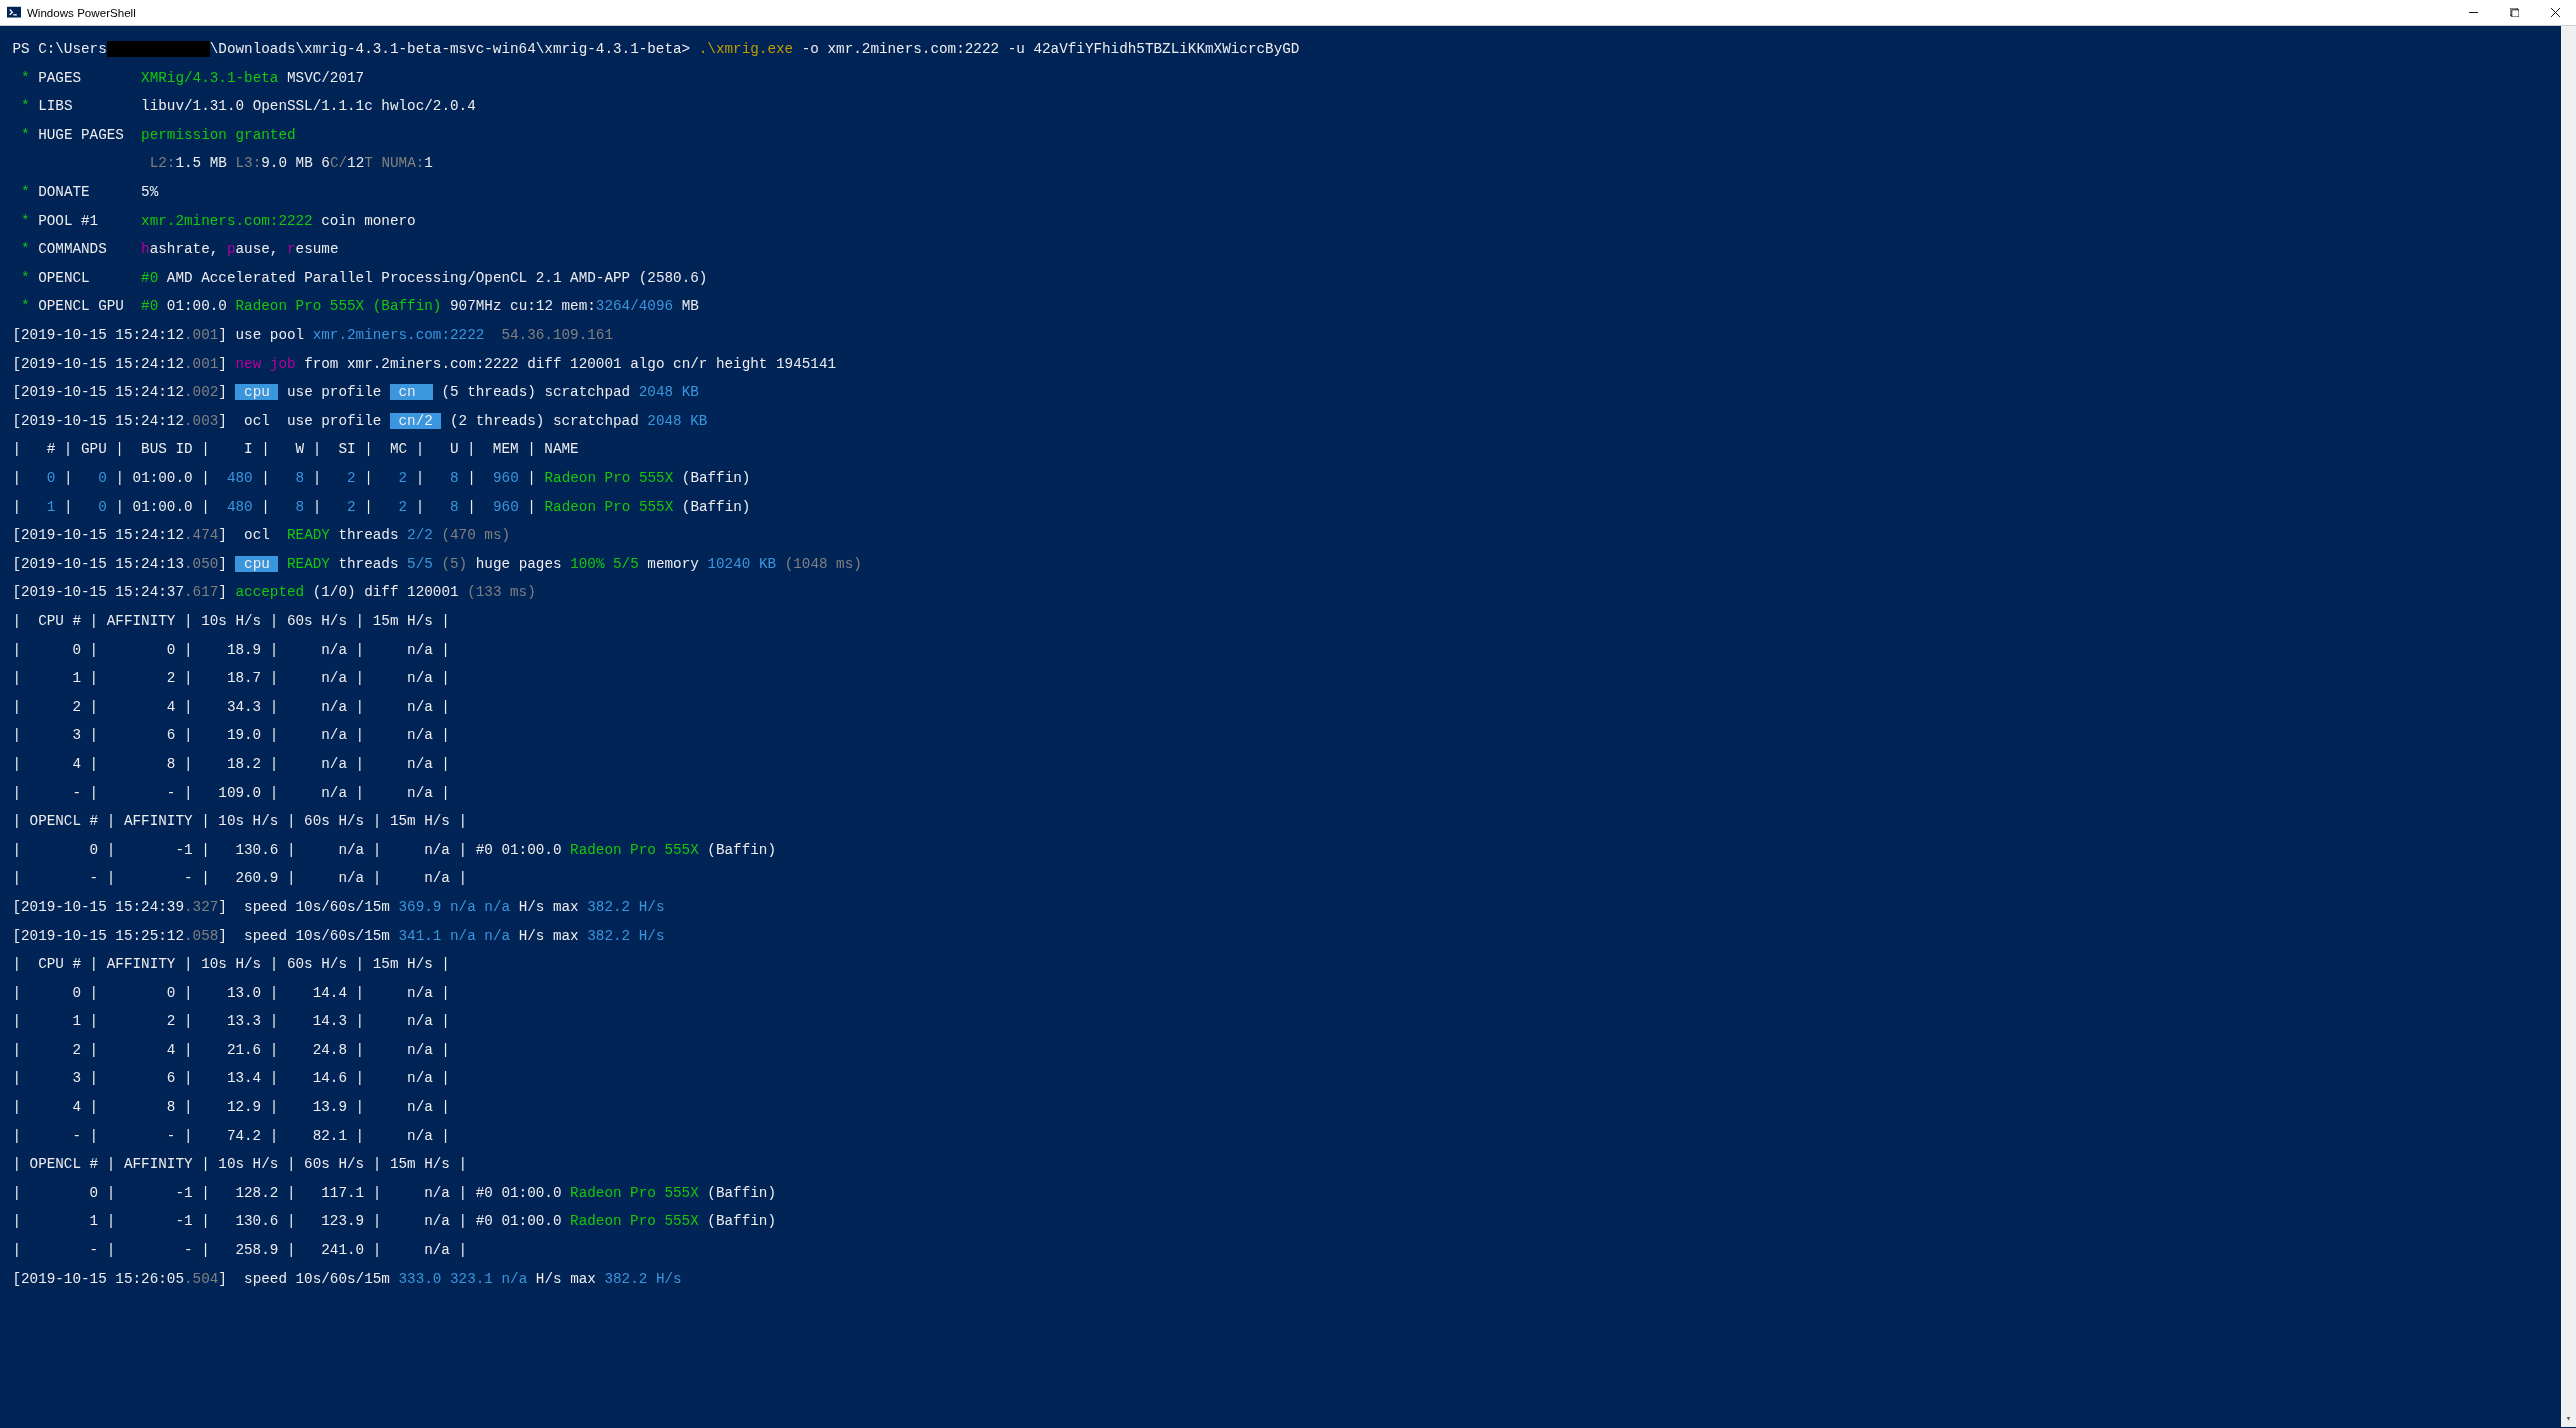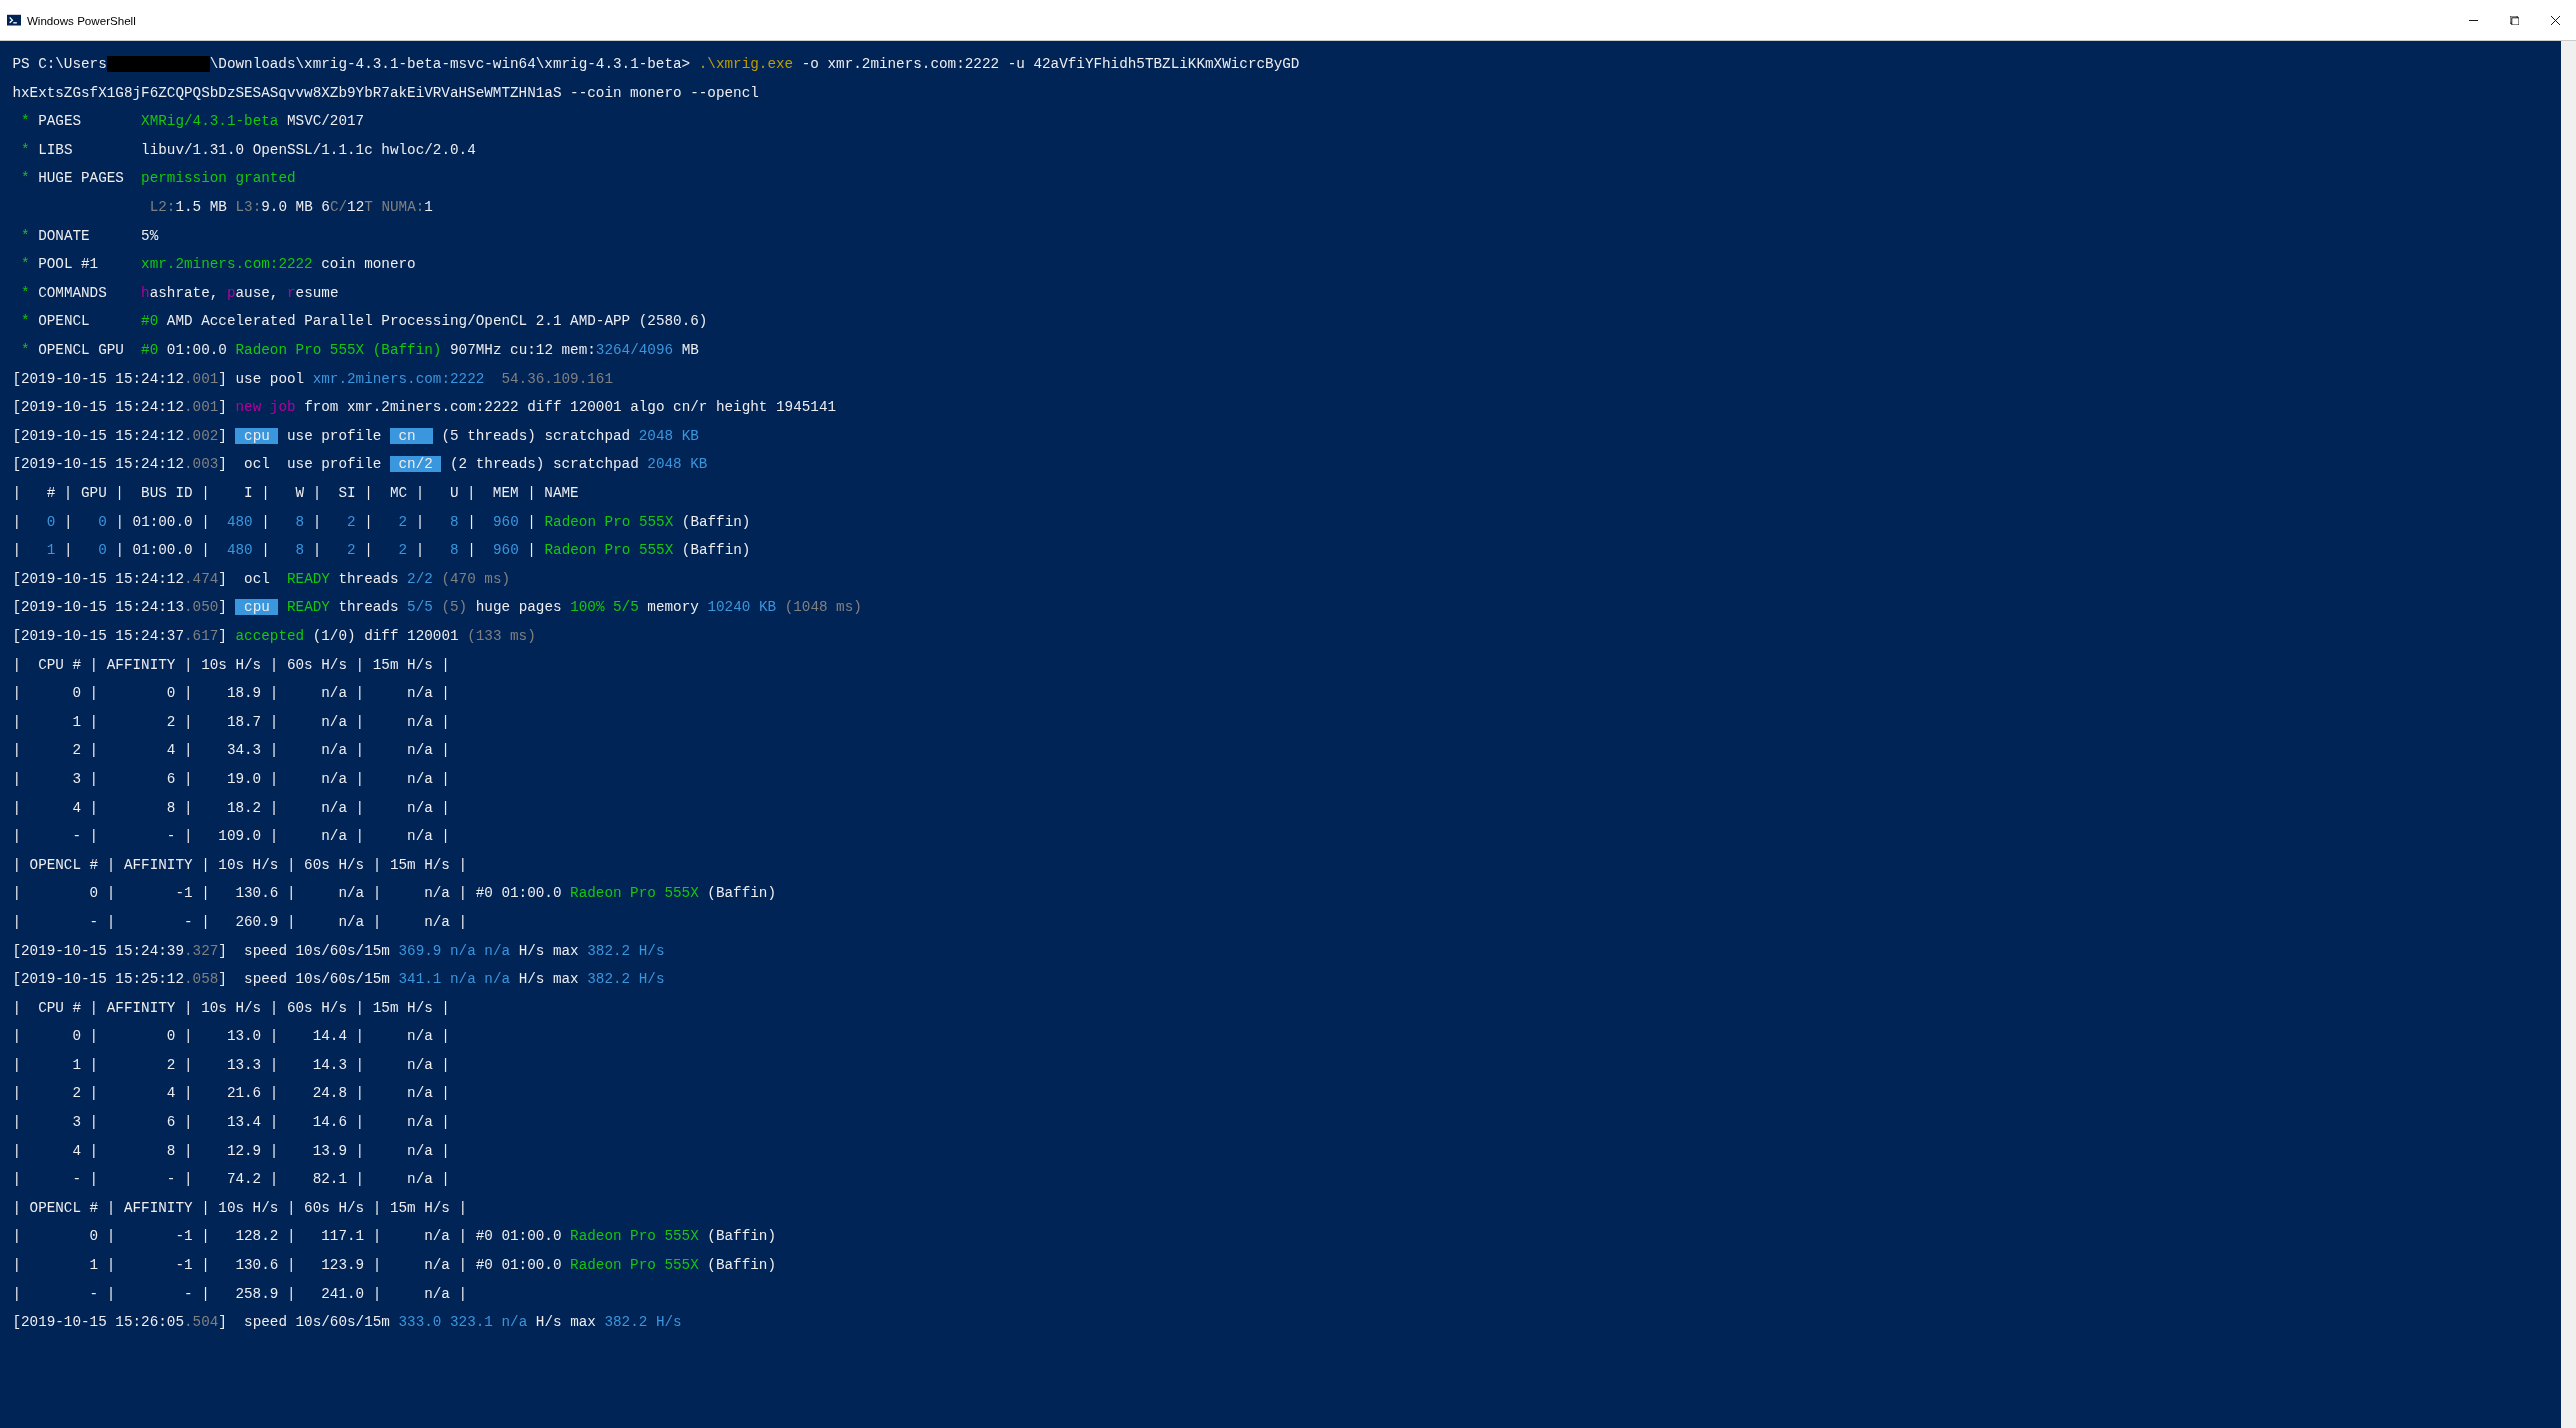--- a/index.html
+++ b/index.html
@@ -5,21 +5,21 @@
   * { margin: 0; padding: 0; box-sizing: border-box; }
   html, body { width: 100%; height: 100%; }
   body {
     font-family: Consolas, 'Courier New', monospace;
     font-size: 14.3px;
     background: #012456;
     color: #eeedf0;
     overflow: hidden;
   }
   .titlebar {
-    height: 41px;
+    height: 26px;
     background: #ffffff;
     display: flex;
     align-items: center;
     border-bottom: 0.9px solid #ccc;
     position: relative;
   }
   .titlebar .icon {
     width: 14.3px; height: 14.3px;
     margin: 0 5.4px 0 7.2px;
     display: inline-flex;
@@ -121,21 +121,20 @@
       <svg width="9" height="9" viewBox="0 0 10 10">
           <line x1="0" y1="0" x2="10" y2="10" stroke="#000" stroke-width="1"></line>
           <line x1="10" y1="0" x2="0" y2="10" stroke="#000" stroke-width="1"></line>
         </svg>
     </div>
   </div>
 </div>
 
 <div class="terminal">
 <span class="line"><span class="white">PS C:\Users</span><span class="redacted">            </span><span class="white">\Downloads\xmrig-4.3.1-beta-msvc-win64\xmrig-4.3.1-beta&gt; </span><span class="yellow">.\xmrig.exe</span><span class="white"> -o </span><span class="white">xmr.2miners.com:2222</span><span class="white"> -u </span><span class="white">42aVfiYFhidh5TBZLiKKmXWicrcByGD</span></span>
-<span class="line"><span class="white">hxExtsZGsfX1G8jF6ZCQPQSbDzSESASqvvw8XZb9YbR7akEiVRVaHSeWMTZHN1aS --coin monero --opencl</span></span>
 <span class="line"><span class="green"> * </span><span class="white">PAGES       </span><span class="green">XMRig/4.3.1-beta</span><span class="white"> MSVC/2017</span></span>
 <span class="line"><span class="green"> * </span><span class="white">LIBS        </span><span class="white">libuv/1.31.0 OpenSSL/1.1.1c hwloc/2.0.4</span></span>
 <span class="line"><span class="green"> * </span><span class="white">HUGE PAGES  </span><span class="green">permission granted</span></span>
 <span class="line">                <span class="gray">L2:</span><span class="white">1.5 MB </span><span class="gray">L3:</span><span class="white">9.0 MB </span><span class="white">6</span><span class="gray">C/</span><span class="white">12</span><span class="gray">T </span><span class="gray">NUMA:</span><span class="white">1</span></span>
 <span class="line"><span class="green"> * </span><span class="white">DONATE      </span><span class="white">5%</span></span>
 <span class="line"><span class="green"> * </span><span class="white">POOL #1     </span><span class="green">xmr.2miners.com:2222</span><span class="white"> coin monero</span></span>
 <span class="line"><span class="green"> * </span><span class="white">COMMANDS    </span><span class="magenta">h</span><span class="white">ashrate, </span><span class="magenta">p</span><span class="white">ause, </span><span class="magenta">r</span><span class="white">esume</span></span>
 <span class="line"><span class="green"> * </span><span class="white">OPENCL      </span><span class="green">#0</span><span class="white"> AMD Accelerated Parallel Processing/OpenCL 2.1 AMD-APP (2580.6)</span></span>
 <span class="line"><span class="green"> * </span><span class="white">OPENCL GPU  </span><span class="green">#0</span><span class="white"> 01:00.0 </span><span class="green">Radeon Pro 555X (Baffin)</span><span class="white"> 907MHz cu:12 mem:</span><span class="cyan">3264/4096</span><span class="white"> MB</span></span>
 <span class="line"><span class="white">[2019-10-15 15:24:12</span><span class="gray">.001</span><span class="white">] </span><span class="white">use pool </span><span class="cyan">xmr.2miners.com:2222  </span><span class="gray">54.36.109.161</span></span>

